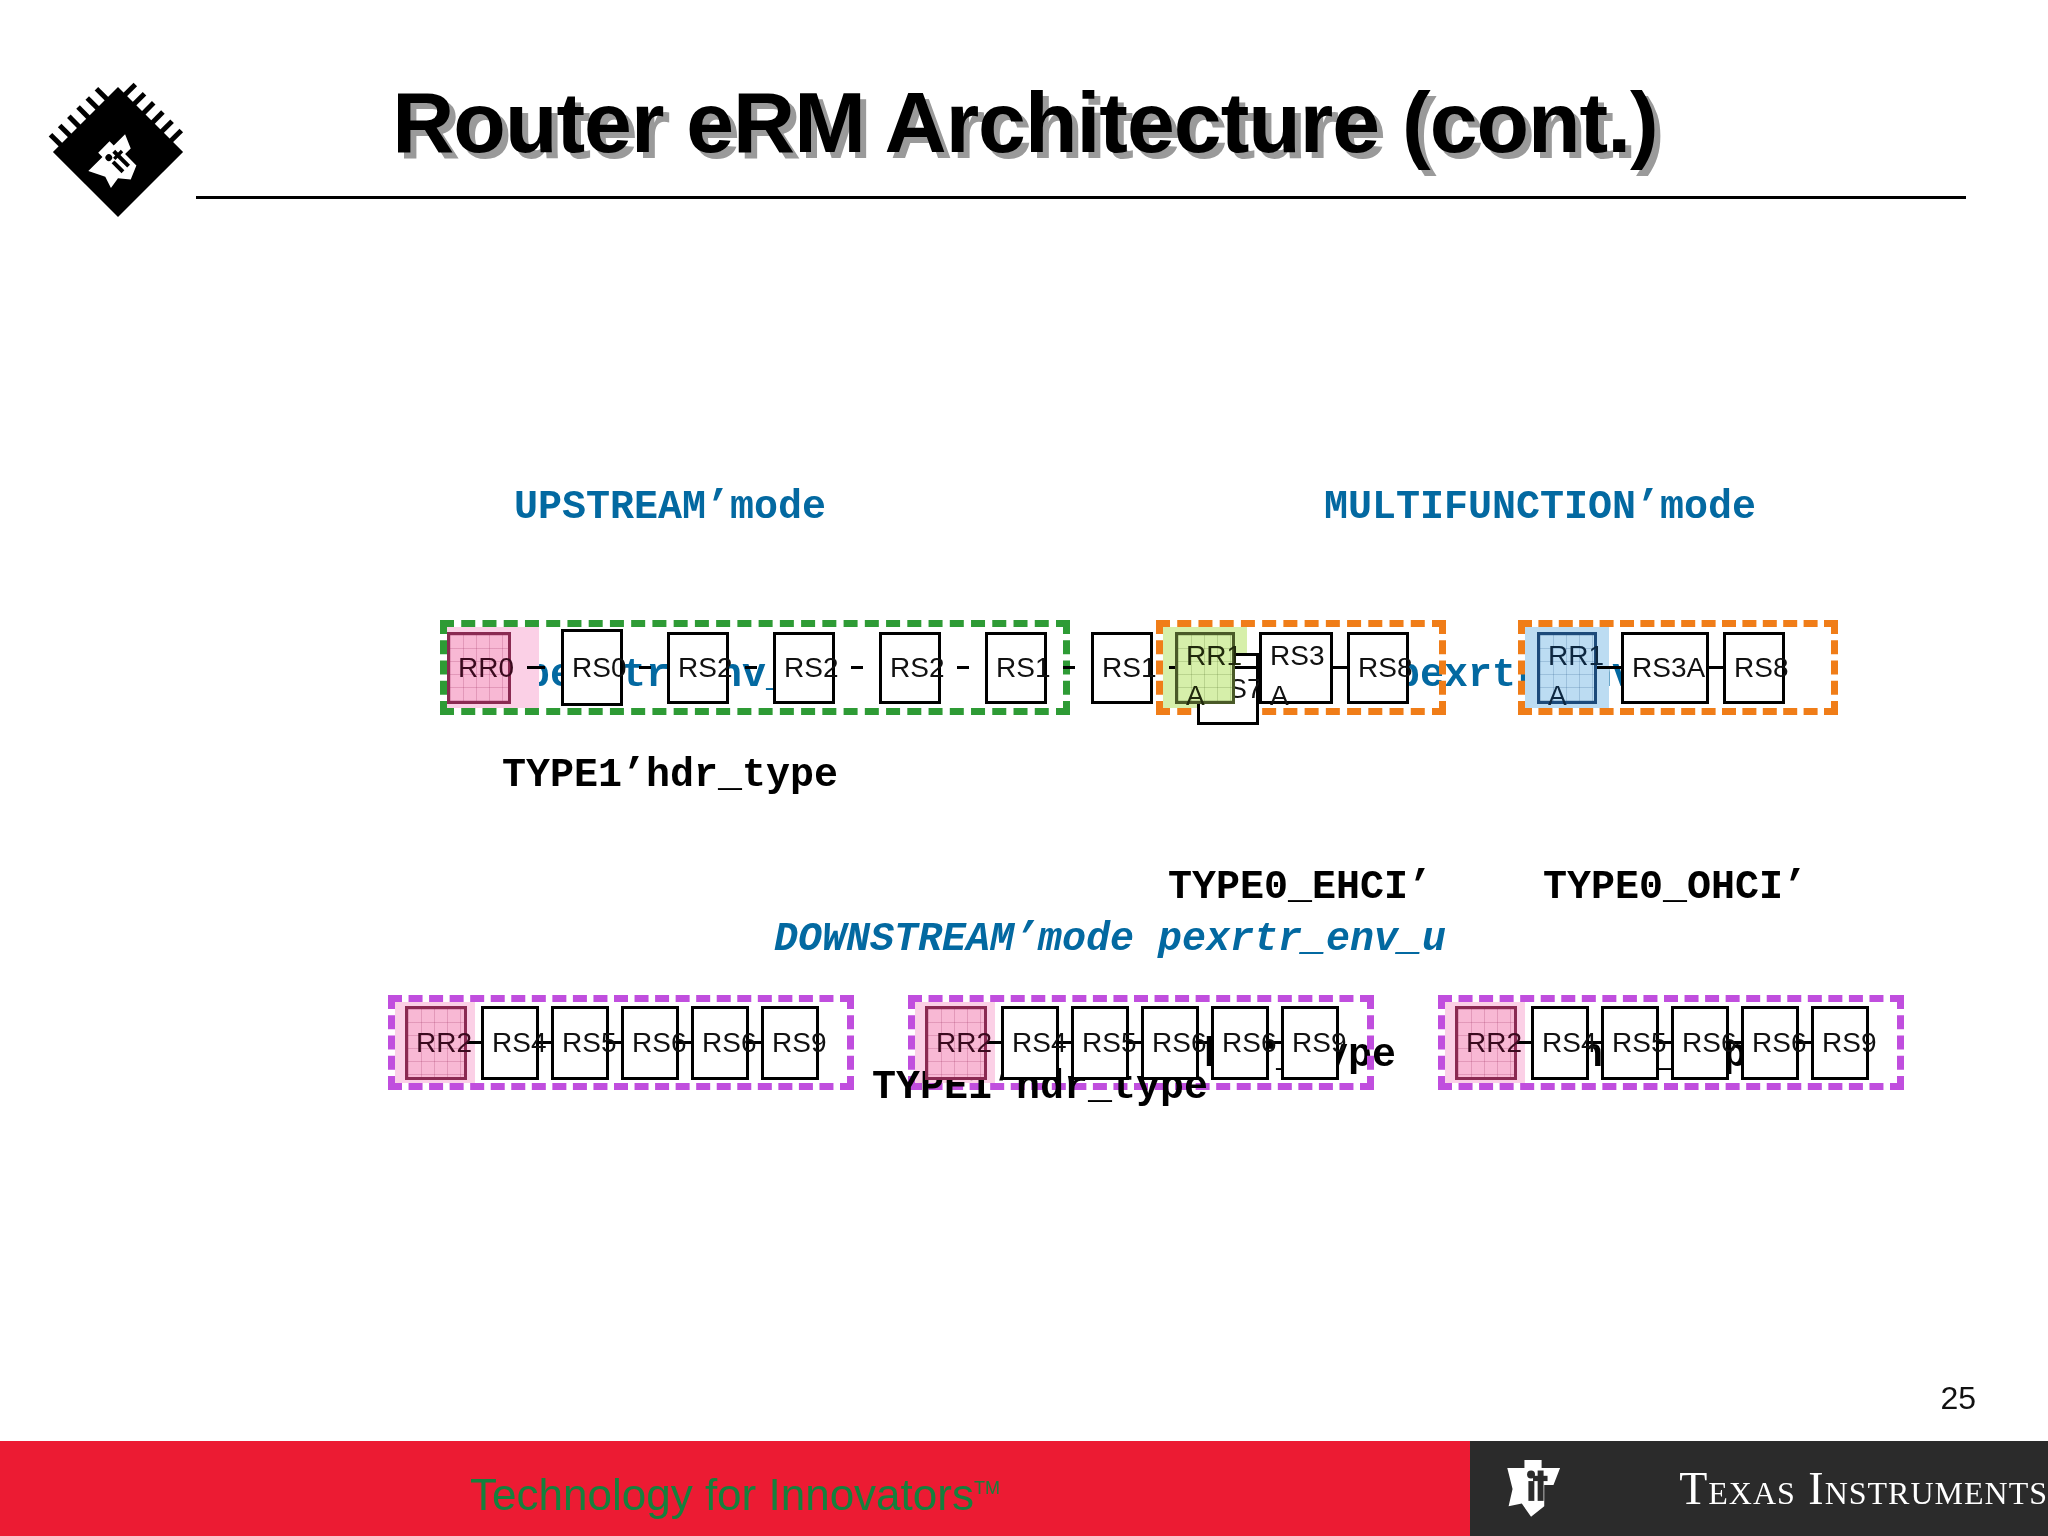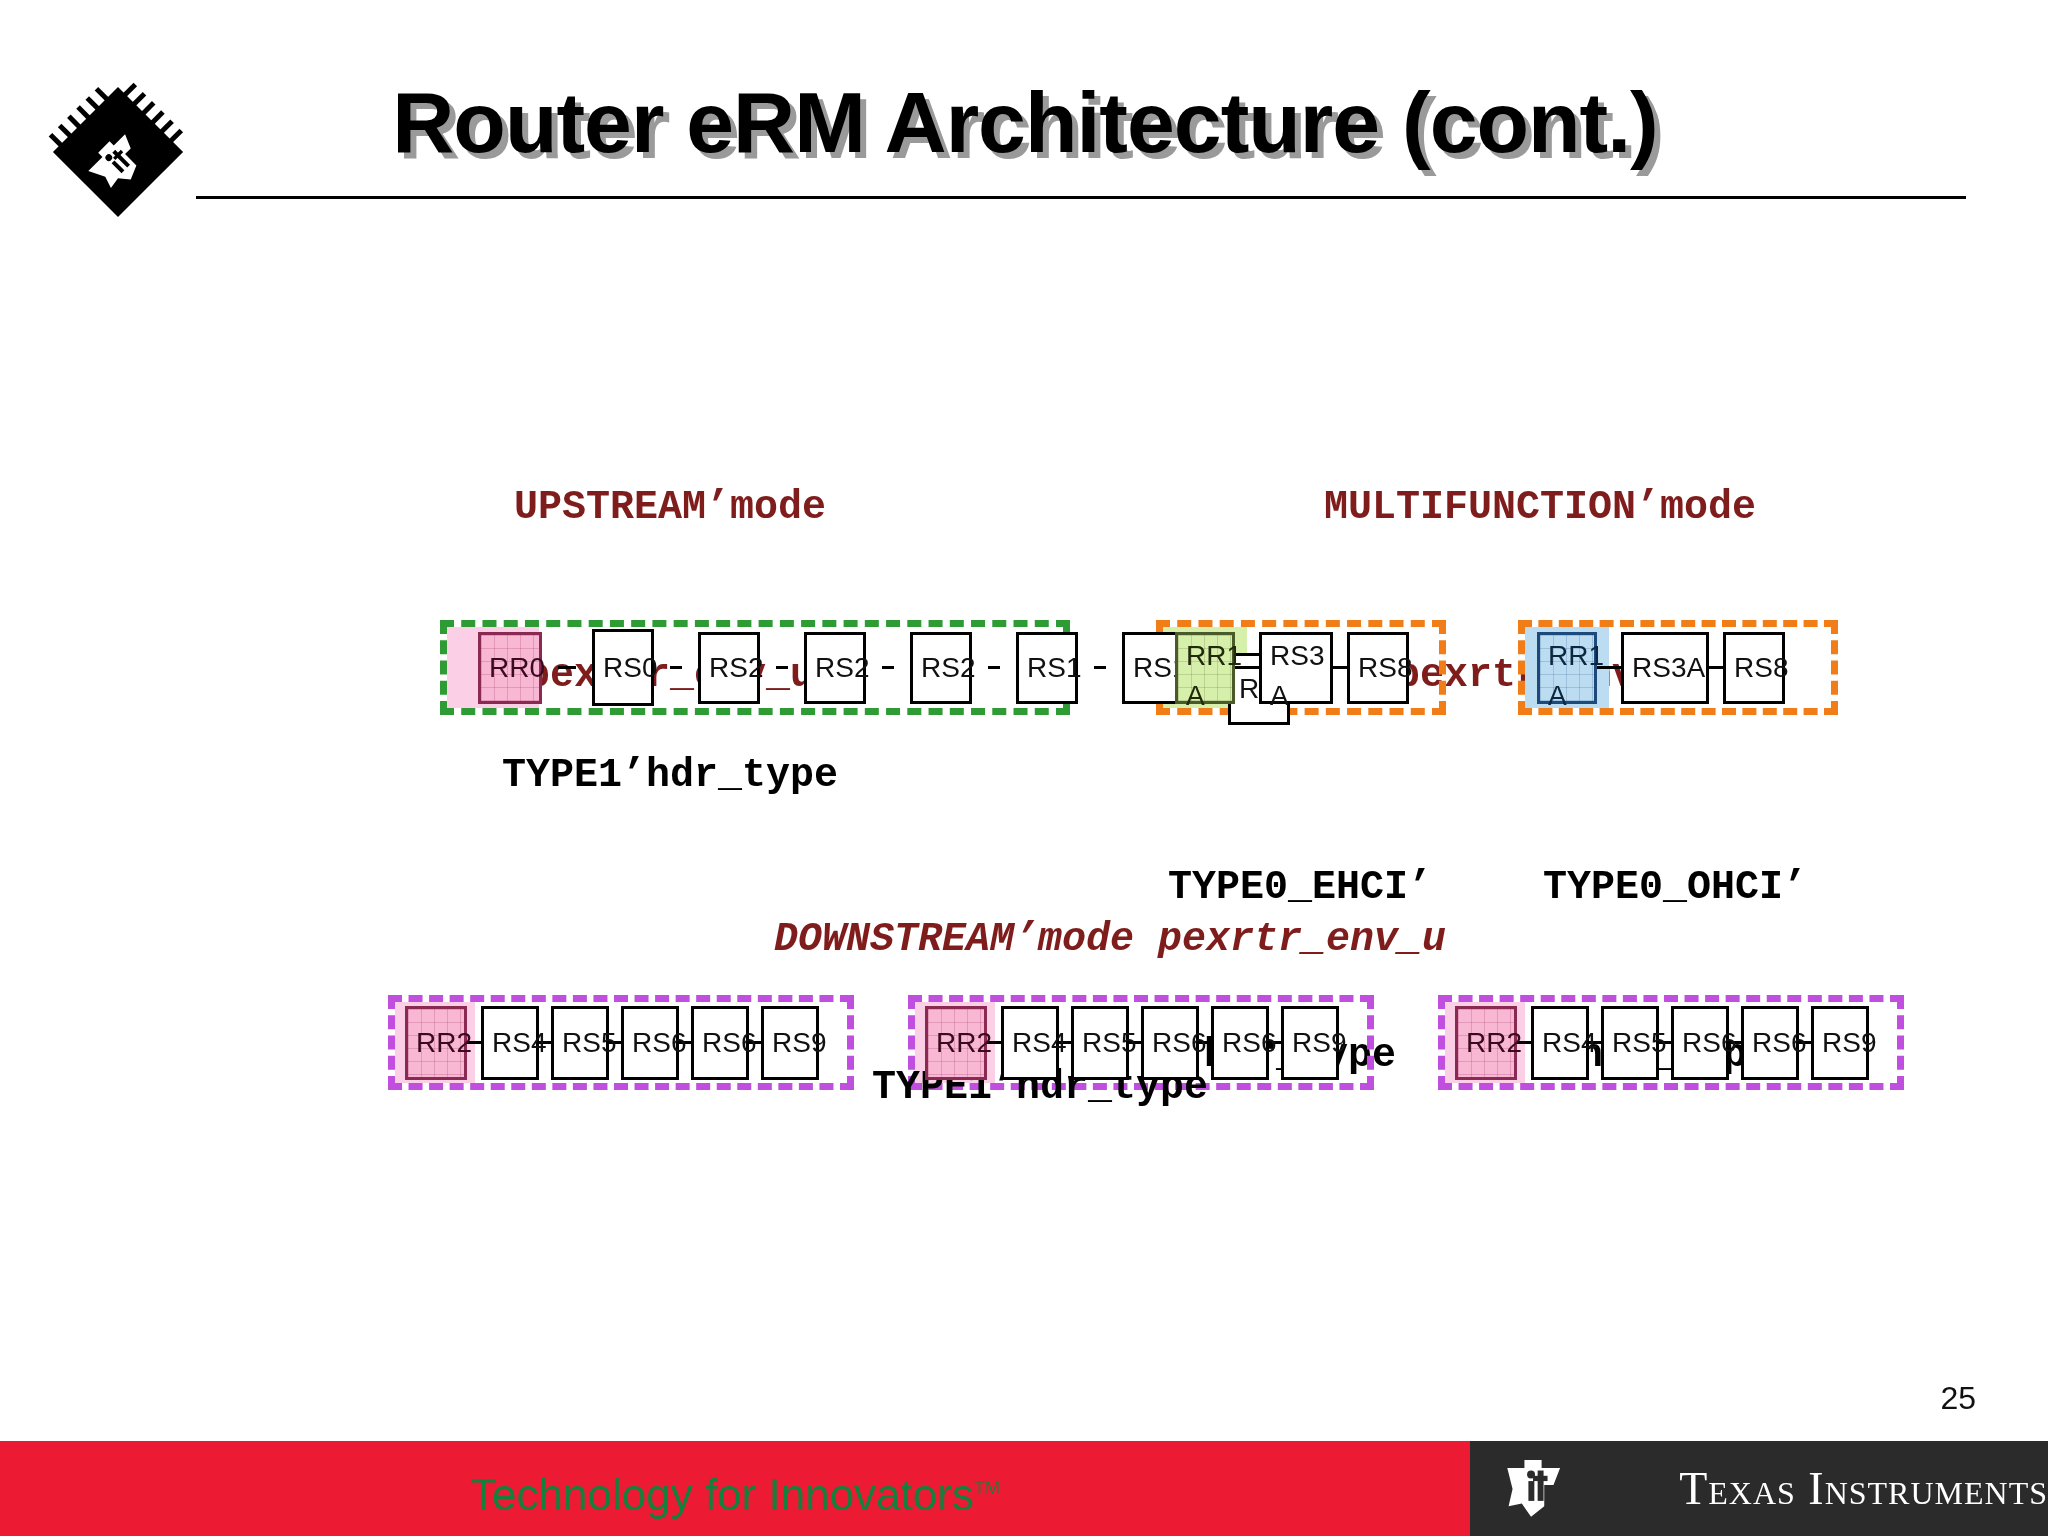--- a/index.html
+++ b/index.html
@@ -65,21 +65,21 @@
     height: 1230px;
   }
 
   .section-heading {
     position: absolute;
     text-align: center;
     font-family: "Liberation Mono", "DejaVu Sans Mono", monospace;
     font-weight: bold;
     font-size: 40px;
     line-height: 56px;
-    color: #7f1d1d;
+    color: #0369a1;
     white-space: pre;
   }
   .caption {
     position: absolute;
     text-align: center;
     font-family: "Liberation Mono", "DejaVu Sans Mono", monospace;
     font-weight: bold;
     font-size: 40px;
     line-height: 56px;
     color: #000000;
@@ -279,21 +279,21 @@
 
   <div class="section-heading" style="left:1140px; top:168px; width:800px;">
     <div>MULTIFUNCTION’mode</div>
     <div>pexrtr_env_u</div>
   </div>
 
   <div class="section-heading" style="left:600px; top:712px; width:1020px;font-style:italic;">DOWNSTREAM’mode pexrtr_env_u</div>
 
   <div class="chain-group green" style="left:440px; top:420px; width:630px; height:95px;">
     <div class="head-band pink" style="width:92px;"></div>
-    <div class="chain-inner" style="padding-left:31px;gap:16px;">
+    <div class="chain-inner" style="padding-left:0;gap:16px;">
       <div class="node rr-pink" style="width:64px; height:72px; align-items:flex-start;">
         <span class="lbl-main">RR0</span>
       </div>
       <div class="link" style="width:18px;"></div>
       <div class="node" style="width:62px; height:77px;">
         <span class="lbl-main">RS0</span>
       </div>
       <div class="link" style="width:12px;"></div>
       <div class="node" style="width:62px; height:72px;">
         <span class="lbl-main">RS2</span>

